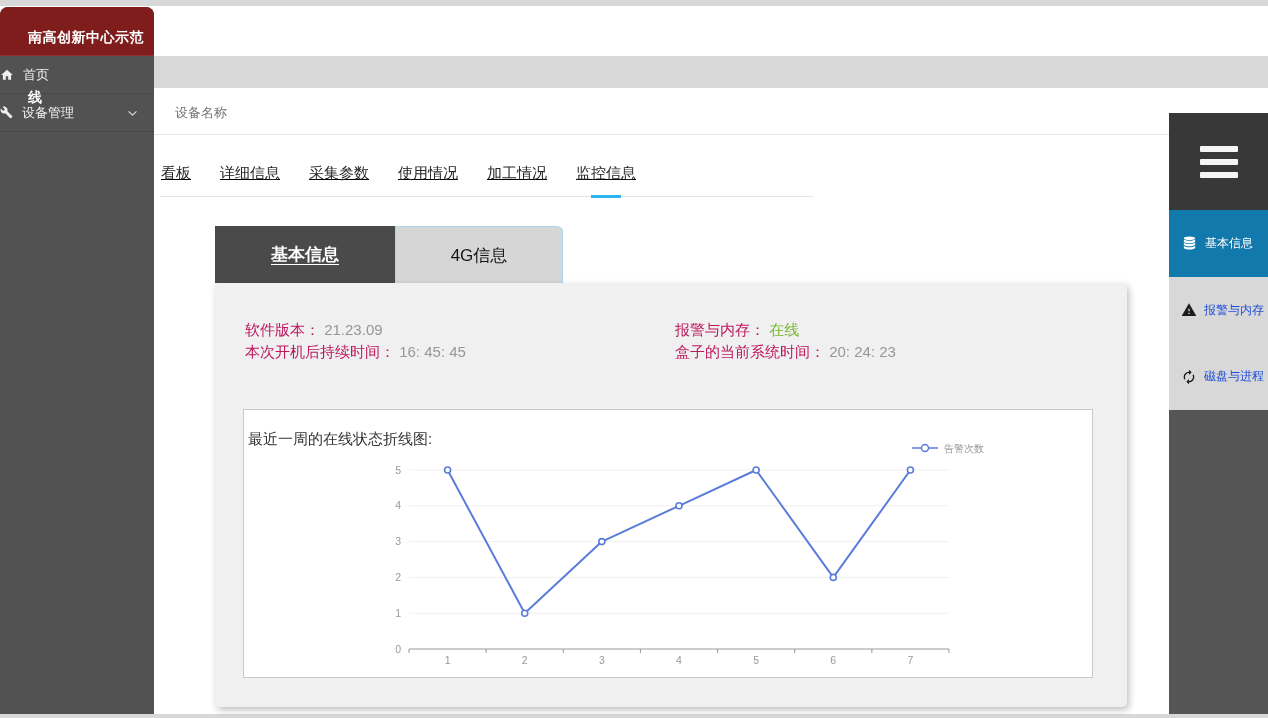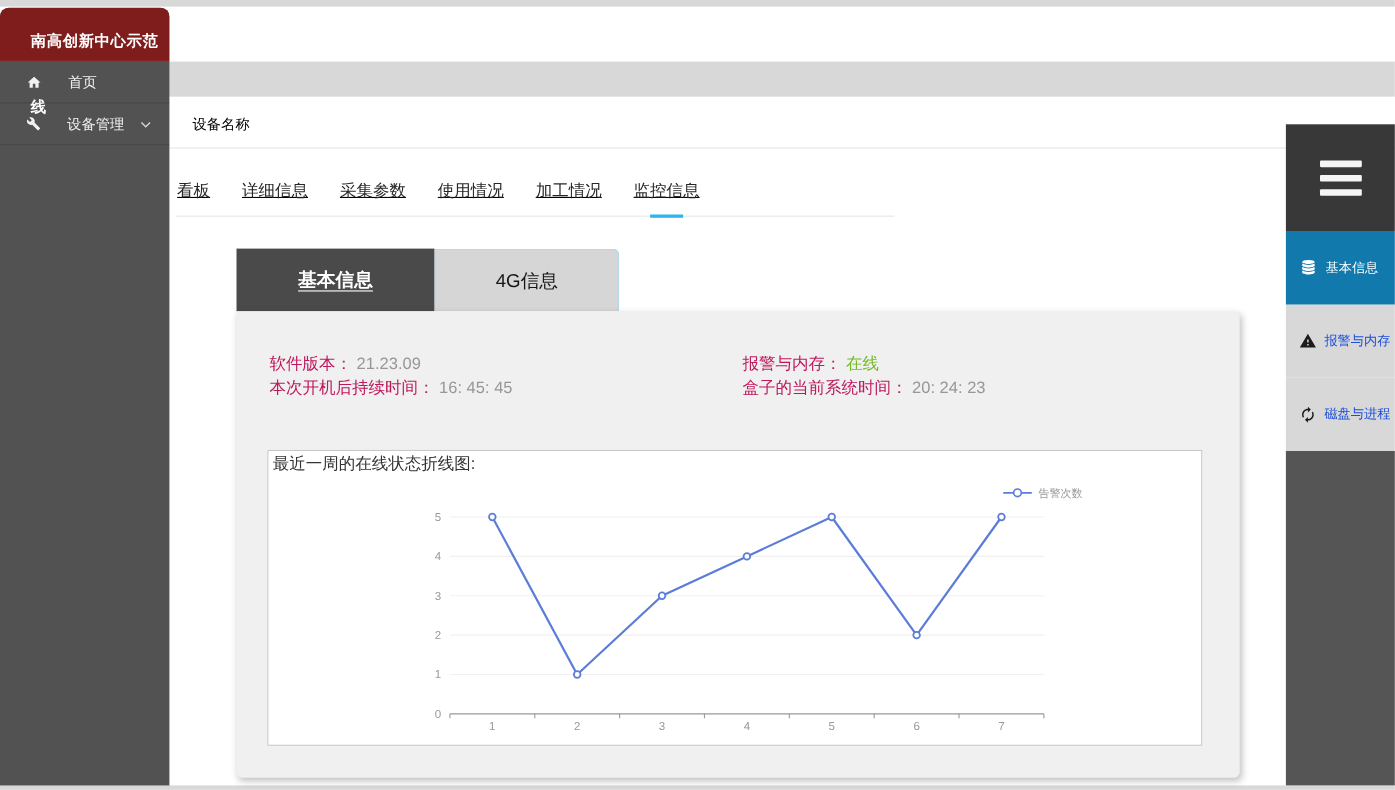--- a/index.html
+++ b/index.html
@@ -11,28 +11,28 @@
   #top-strip   { left:0; top:0; width:1268px; height:6px; background:#d8d8d8; }
   #gray-band   { left:0; top:56px; width:1268px; height:32px; background:#d8d8d8; }
   #bottom-strip{ left:0; top:714px; width:1268px; height:4px; background:#d8d8d8; }
 
   
   #left-sidebar { left:0; top:7px; width:154px; height:707px; background:#525252;
     border-radius:8px 8px 0 0; z-index:5; color:#eee; }
   #left-sidebar .title { height:49px; background:#7f1d1d; border-radius:8px 8px 0 0;
     color:#fff; font-size:14px; font-weight:bold; line-height:60px; padding-left:28px;
     border-bottom:1px solid rgba(255,255,255,0.10); letter-spacing:0.5px; }
-  .lnav-item { display:flex; align-items:center; gap:24px; height:38px; padding-left:24px;
+  .lnav-item { display:flex; align-items:center; gap:9px; height:38px; padding-left:0;
     font-size:13px; color:#f0f0f0; cursor:pointer; border-bottom:1px solid rgba(0,0,0,0.12); position:relative; }
   .lnav-item svg { flex:0 0 auto; }
   .lnav-item .chev { position:absolute; right:16px; top:16px; }
 
   
   #device-row { left:154px; top:88px; width:1114px; height:47px; background:#fff;
-    border-bottom:1px solid #e6e6e6; font-size:13px; color:#000000; line-height:49px; padding-left:21px; }
+    border-bottom:1px solid #e6e6e6; font-size:13px; color:#737373; line-height:49px; padding-left:21px; }
 
   #tabs-row { left:160px; top:151px; width:653px; height:46px;
     border-bottom:1px solid #e5e5e5; display:flex; align-items:center; gap:27px;text-decoration:underline; }
   .tab { font-size:15px; color:#262626; cursor:pointer; position:relative; padding:13px 1px; }
   .tab .tab-underline { display:none; }
   .tab.active .tab-underline { display:block; position:absolute; left:50%; bottom:-2px;
     transform:translateX(-50%); width:30px; height:3px; background:#2cb6f0; }
 
   
   #subtabs { left:215px; top:226px; display:flex; }
@@ -48,21 +48,21 @@
     border-radius:0 5px 5px 5px; box-shadow:2px 3px 7px rgba(0,0,0,0.25); z-index:1; }
   #info-grid { margin:38px 0 0 30px; display:grid; grid-template-columns:430px auto;
     grid-auto-flow:column; grid-template-rows:22px 22px; font-size:15px; }
   .info-row { white-space:nowrap; }
   .info-label { color:#be185d; }
   .info-value { color:#979797; }
 
   
   #chart-box { position:absolute; left:28px; top:126px; width:850px; height:269px;
     background:#fff; border:1px solid #c9c9c9; }
-  #chart-title { font-size:15px; color:#333; padding:2px 0 0 4px; height:24px; }
+  #chart-title { font-size:15px; color:#333; padding:20px 0 0 4px; height:24px; }
   #chart-svg text { font-family:"Liberation Sans","DejaVu Sans",sans-serif; }
 
   
   #right-sidebar { left:1169px; top:113px; width:99px; height:601px; z-index:6;
     display:flex; flex-direction:column; }
   #hamburger-block { height:97px; background:#383838; display:flex; flex-direction:column;
     justify-content:center; align-items:center; gap:7px; cursor:pointer; }
   #hamburger-block .bar { width:38px; height:6px; background:#f5f5f5; border-radius:1px; }
   .rnav-item { display:flex; align-items:center; gap:7px; padding-left:12px;
     font-size:12px; cursor:pointer; }

